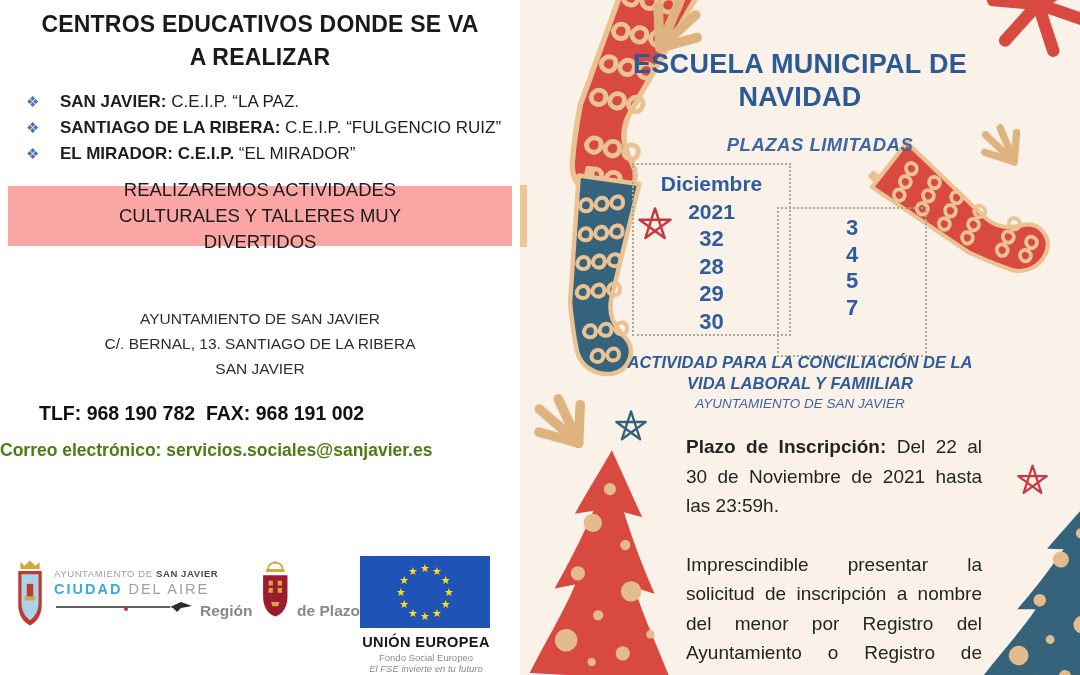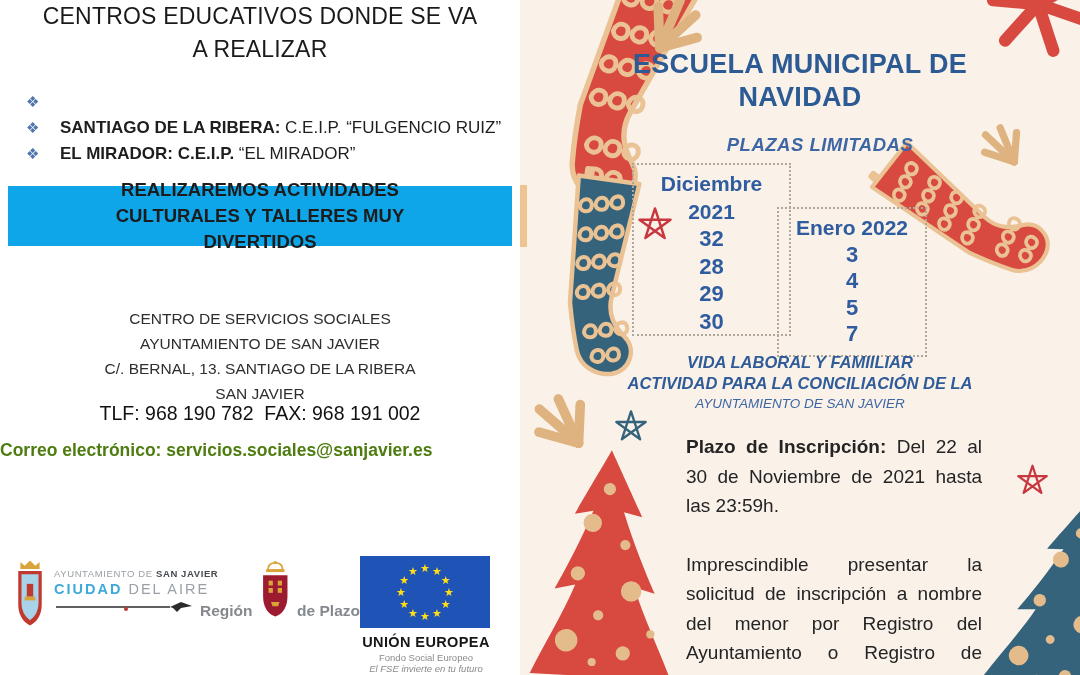--- a/index.html
+++ b/index.html
@@ -1,34 +1,34 @@
 <!DOCTYPE html>
 <html><head>
 <meta charset="utf-8">
 <style>
   html,body{margin:0;padding:0;background:#fff;}
   *{box-sizing:border-box;}
   .sheet{position:relative;width:1080px;height:675px;overflow:hidden;
          font-family:"Liberation Sans",sans-serif;}
   
   .left-page{position:absolute;left:0;top:0;width:520px;height:675px;background:#ffffff;}
-  .lp-title{position:absolute;top:0;left:38px;width:444px;text-align:center;
-            font-size:23px;font-weight:400;line-height:33px;color:#1a1a1a;letter-spacing:.2px;}
+  .lp-title{position:absolute;top:8px;left:38px;width:444px;text-align:center;
+            font-size:23px;font-weight:700;line-height:33px;color:#1a1a1a;letter-spacing:.2px;}
   .lp-bullets{position:absolute;top:90px;left:26px;width:480px;}
   .lp-bullet-row{display:flex;align-items:flex-start;height:26px;}
   .lp-diamond{width:34px;font-size:15px;color:#4f75ae;flex:0 0 34px;line-height:24px;}
   .lp-bullet-text{font-size:17px;line-height:24px;color:#1e1e1e;white-space:nowrap;}
   .lp-bullet-text .b-label{font-weight:700;}
-  .lp-banner{position:absolute;top:186px;left:8px;width:504px;height:60px;background:#0ea5e9;
+  .lp-banner{position:absolute;top:186px;left:8px;width:504px;height:60px;background:#fca5a5;
              display:flex;align-items:center;justify-content:center;text-align:center;
-             font-size:18.5px;font-weight:700;line-height:26px;color:#1c1c1c;padding:0 80px;}
+             font-size:18.5px;font-weight:400;line-height:26px;color:#1c1c1c;padding:0 80px;}
   .lp-address{position:absolute;top:306px;left:0;width:520px;text-align:center;
               font-size:15.5px;line-height:25px;color:#2e2e2e;}
-  .lp-phone{position:absolute;top:402px;left:0;width:520px;text-align:center;
-            font-size:19.5px;font-weight:400;color:#111;}
+  .lp-phone{position:absolute;top:402px;left:0;width:520px;text-align:left;
+            font-size:19.5px;font-weight:700;color:#111;padding-left:39px;}
   .lp-email{position:absolute;top:440px;left:0;width:520px;text-align:left;
             font-size:17.5px;font-weight:700;color:#4d7c0f;}
   
   .logo-sj{position:absolute;left:14px;top:552px;display:flex;align-items:flex-start;}
   .sj-crest{width:32px;height:72px;margin-top:6px;}
   .sj-text{margin-left:8px;margin-top:16px;}
   .sj-line1{font-size:9.5px;letter-spacing:.6px;color:#9aa0a5;white-space:nowrap;}
   .sj-line1 b{color:#45494e;}
   .sj-line2{font-size:14.5px;font-weight:700;letter-spacing:2px;margin-top:2px;white-space:nowrap;}
   .sj-line2 .blue{color:#3fa9dc;}
@@ -140,35 +140,35 @@
 
 <div class="sheet">
 
   <div class="left-page">
 
     <div class="lp-title">CENTROS EDUCATIVOS DONDE SE VA A REALIZAR</div>
 
     <div class="lp-bullets">
       <div class="lp-bullet-row">
         <span class="lp-diamond">❖</span>
+        <span class="lp-bullet-text"><span class="b-label">SAN JAVIER:</span><span class="b-value">&nbsp;C.E.I.P. “LA PAZ.</span></span>
       </div>
       <div class="lp-bullet-row">
         <span class="lp-diamond">❖</span>
         <span class="lp-bullet-text"><span class="b-label">SANTIAGO DE LA RIBERA:</span><span class="b-value">&nbsp;C.E.I.P. “FULGENCIO RUIZ”</span></span>
       </div>
       <div class="lp-bullet-row">
         <span class="lp-diamond">❖</span>
         <span class="lp-bullet-text"><span class="b-label">EL MIRADOR: C.E.I.P.</span><span class="b-value">&nbsp;“EL MIRADOR”</span></span>
       </div>
     </div>
 
     <div class="lp-banner">REALIZAREMOS ACTIVIDADES CULTURALES Y TALLERES MUY DIVERTIDOS</div>
 
     <div class="lp-address">
-      <div>CENTRO DE SERVICIOS SOCIALES</div>
       <div>AYUNTAMIENTO DE SAN JAVIER</div>
       <div>C/. BERNAL, 13. SANTIAGO DE LA RIBERA</div>
       <div>SAN JAVIER</div>
     </div>
 
     <div class="lp-phone">TLF: 968 190 782&nbsp;&nbsp;FAX: 968 191 002</div>
     <div class="lp-email">Correo electrónico: servicios.sociales@sanjavier.es</div>
 
     <div class="logo-sj">
       <svg class="sj-crest" viewBox="0 0 60 130">
@@ -277,30 +277,29 @@
     <div class="date-box box-dec">
       <div>Diciembre</div>
       <div>2021</div>
       <div class="day">32</div>
       <div class="day">28</div>
       <div class="day">29</div>
       <div class="day">30</div>
     </div>
 
     <div class="date-box box-ene">
-      <div>Enero 2022</div>
       <div class="day">3</div>
       <div class="day">4</div>
       <div class="day">5</div>
       <div class="day">7</div>
     </div>
 
     <div class="rp-activity">
+      <div class="act-line">ACTIVIDAD PARA LA CONCILIACIÓN DE LA</div>
       <div class="act-line">VIDA LABORAL Y FAMIILIAR</div>
-      <div class="act-line">ACTIVIDAD PARA LA CONCILIACIÓN DE LA</div>
       <div class="act-sub">AYUNTAMIENTO DE SAN JAVIER</div>
     </div>
 
     <div class="rp-paragraphs">
       <p><strong>Plazo de Inscripción:</strong><span> Del 22 al 30 de Noviembre de 2021 hasta las 23:59h.</span></p>
       <p>Imprescindible presentar la solicitud de inscripción a nombre del menor por Registro del Ayuntamiento o Registro de Servicios Sociales con cita previa.</p>
     </div>
   </div>
 </div>
 

